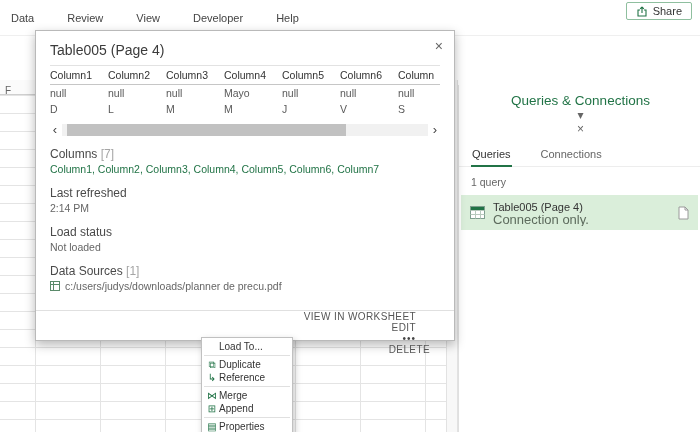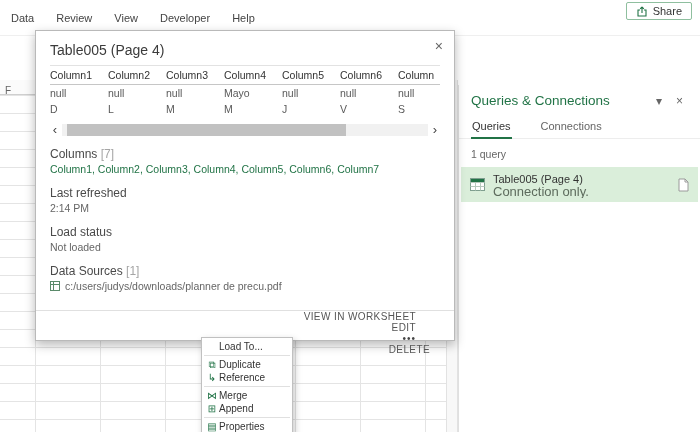--- a/index.html
+++ b/index.html
@@ -6,21 +6,21 @@
   html,body { width:700px; height:432px; }
   body {
     font-family: "Liberation Sans", sans-serif;
     background:#fff; overflow:hidden; position:relative;
     color:#333;
   }
   
   .menubar {
     position:absolute; top:0; left:0; right:0; height:36px;
     background:#fff; border-bottom:1px solid #efefef;
-    display:flex; align-items:center; z-index:2;
+    display:flex; align-items:center; z-index:2;gap:11px;
   }
   .mtab { font-size:11px; color:#444; padding:0 11px; line-height:22px; cursor:default; }
   .top-actions { position:absolute; right:8px; top:2px; display:flex; gap:10px; align-items:center; }
   .tb-btn {
     display:flex; align-items:center; gap:5px; height:18px;
     background:#fff; border:1px solid #c9d6cd; border-radius:2px;
     font-size:11px; color:#333; padding:0 9px; font-family:inherit;
   }
   .tb-btn.share { border-color:#8fbf9f; }
   
@@ -39,21 +39,21 @@
   .vscroll {
     position:absolute; top:80px; left:446px; width:12px; bottom:0;
     background:#f8f8f8; border-left:1px solid #e2e2e2; border-right:1px solid #e2e2e2;
     z-index:1;
   }
   
   .panel {
     position:absolute; top:85px; left:458px; right:0; bottom:0;
     background:#fff; border-left:1px solid #e0e0e0; z-index:3;
   }
-  .panel-header { display:flex; align-items:center; padding:8px 10px 6px 12px; }
+  .panel-header { display:flex; align-items:center; padding:8px 10px 6px 12px;flex-direction:column; }
   .panel-title { flex:1; font-size:13.5px; color:#217346; }
   .panel-hicon { color:#666; font-size:12px; padding:0 7px; cursor:default; }
   .panel-tabs { display:flex; gap:28px; padding:0 12px; border-bottom:1px solid #ededed; }
   .ptab { font-size:11px; color:#666; padding:6px 1px 5px; }
   .ptab.active { color:#333; border-bottom:2px solid #217346; margin-bottom:-1px; }
   .panel-count { font-size:10.5px; color:#666; padding:9px 12px 7px; }
   .query-item {
     margin:0 2px; background:#daeeda; display:flex; align-items:center;
     padding:5px 9px; height:35px;
   }

